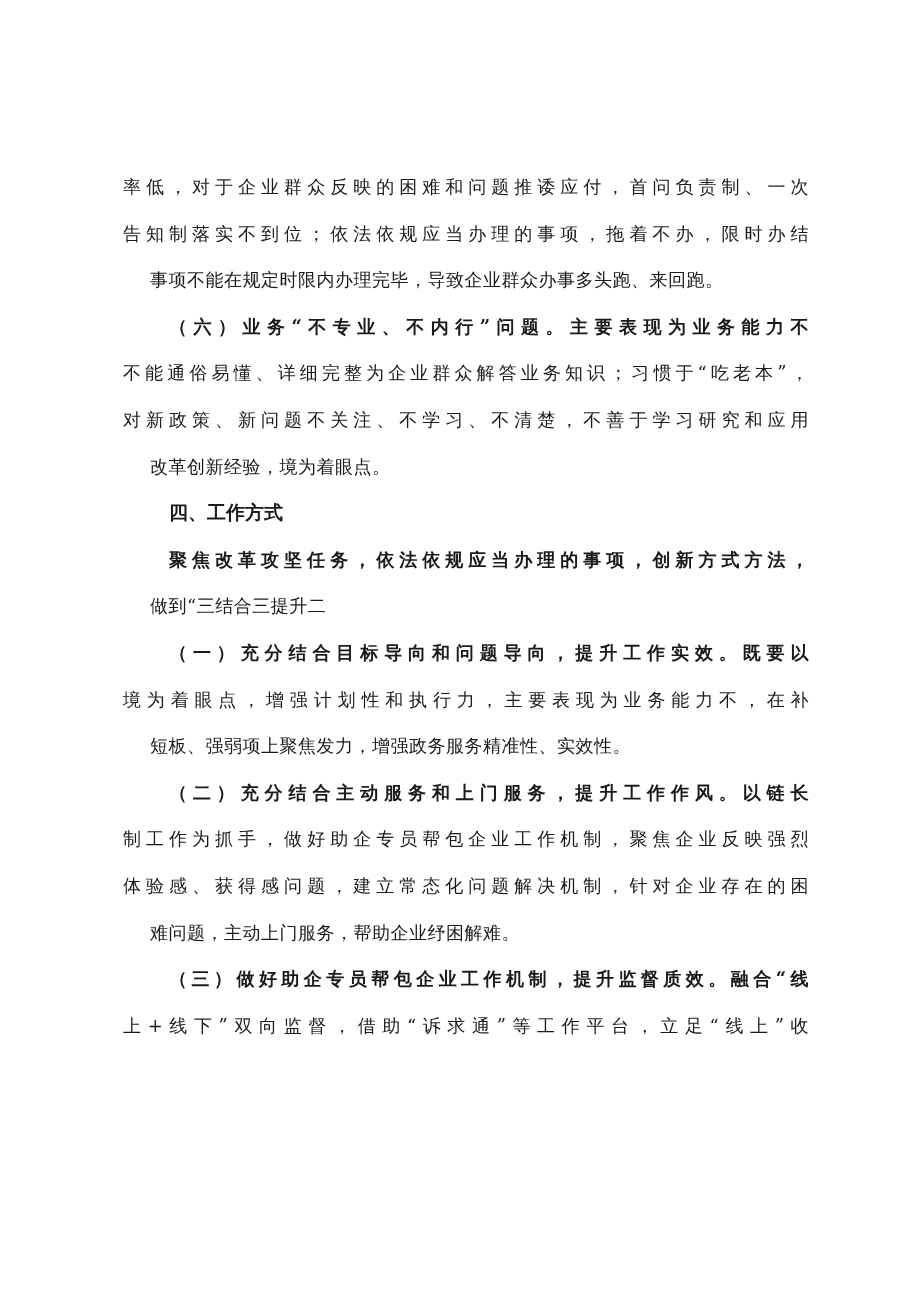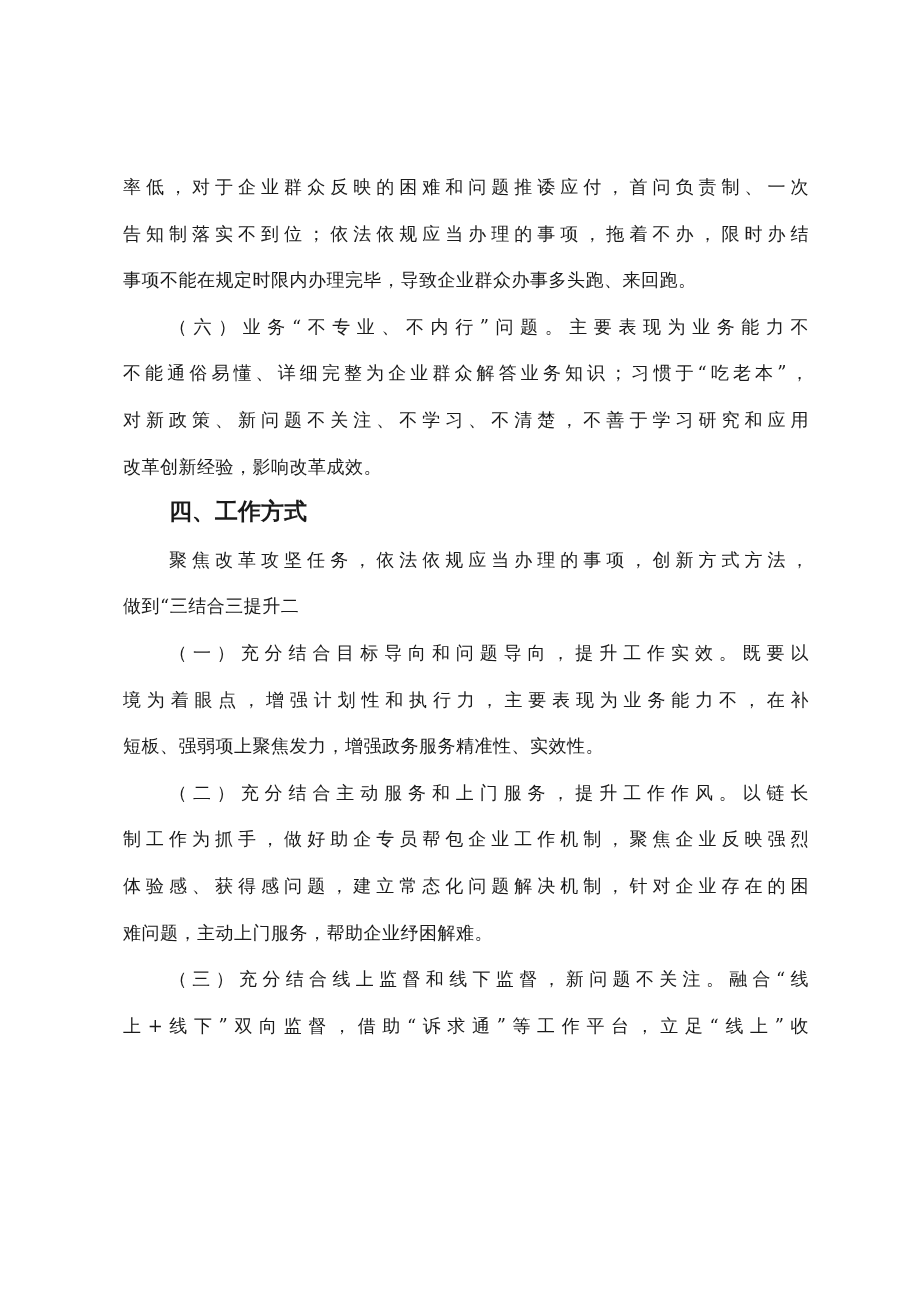--- a/index.html
+++ b/index.html
@@ -25,48 +25,50 @@
       height: 46.6px;
       line-height: 46.6px;
       font-size: 18px;
       white-space: nowrap;
       text-align: justify;
       text-align-last: justify;
       letter-spacing: 0.5px;
     }
     .line.last {
       text-align-last: left;
+      margin-left: 27px;
     }
     .indent {
       padding-left: 46px;
+      font-weight: bold;
     }
     .heading {
-      font-family: Liberation Mono, monospace;
+      font-family: Liberation Serif, serif;
       font-weight: bold;
-      font-size: 23px;
+      font-size: 19px;
       letter-spacing: 0;
       text-align-last: left;
     }
   </style>
 </head>
 <body>
 
 <div class="page">
 
   <div>
     <div class="line">率低，对于企业群众反映的困难和问题推诿应付，首问负责制、一次</div>
     <div class="line">告知制落实不到位；依法依规应当办理的事项，拖着不办，限时办结</div>
     <div class="line last">事项不能在规定时限内办理完毕，导致企业群众办事多头跑、来回跑。</div>
   </div>
 
   <div>
     <div class="line indent">（六）业务“不专业、不内行”问题。主要表现为业务能力不</div>
     <div class="line">不能通俗易懂、详细完整为企业群众解答业务知识；习惯于“吃老本”，</div>
     <div class="line">对新政策、新问题不关注、不学习、不清楚，不善于学习研究和应用</div>
-    <div class="line last">改革创新经验，影响改革成效。</div>
+    <div class="line last">改革创新经验，境为着眼点。</div>
   </div>
 
   <div class="line indent heading">四、工作方式</div>
 
   <div>
     <div class="line indent">聚焦改革攻坚任务，依法依规应当办理的事项，创新方式方法，</div>
     <div class="line last">做到“三结合三提升二</div>
   </div>
 
   <div>
@@ -76,17 +78,17 @@
   </div>
 
   <div>
     <div class="line indent">（二）充分结合主动服务和上门服务，提升工作作风。以链长</div>
     <div class="line">制工作为抓手，做好助企专员帮包企业工作机制，聚焦企业反映强烈</div>
     <div class="line">体验感、获得感问题，建立常态化问题解决机制，针对企业存在的困</div>
     <div class="line last">难问题，主动上门服务，帮助企业纾困解难。</div>
   </div>
 
   <div>
-    <div class="line indent">（三）充分结合线上监督和线下监督，新问题不关注。融合“线</div>
+    <div class="line indent">（三）做好助企专员帮包企业工作机制，提升监督质效。融合“线</div>
     <div class="line">上+线下”双向监督，借助“诉求通”等工作平台，立足“线上”收</div>
   </div>
 
 </div>
 
 </body></html>

